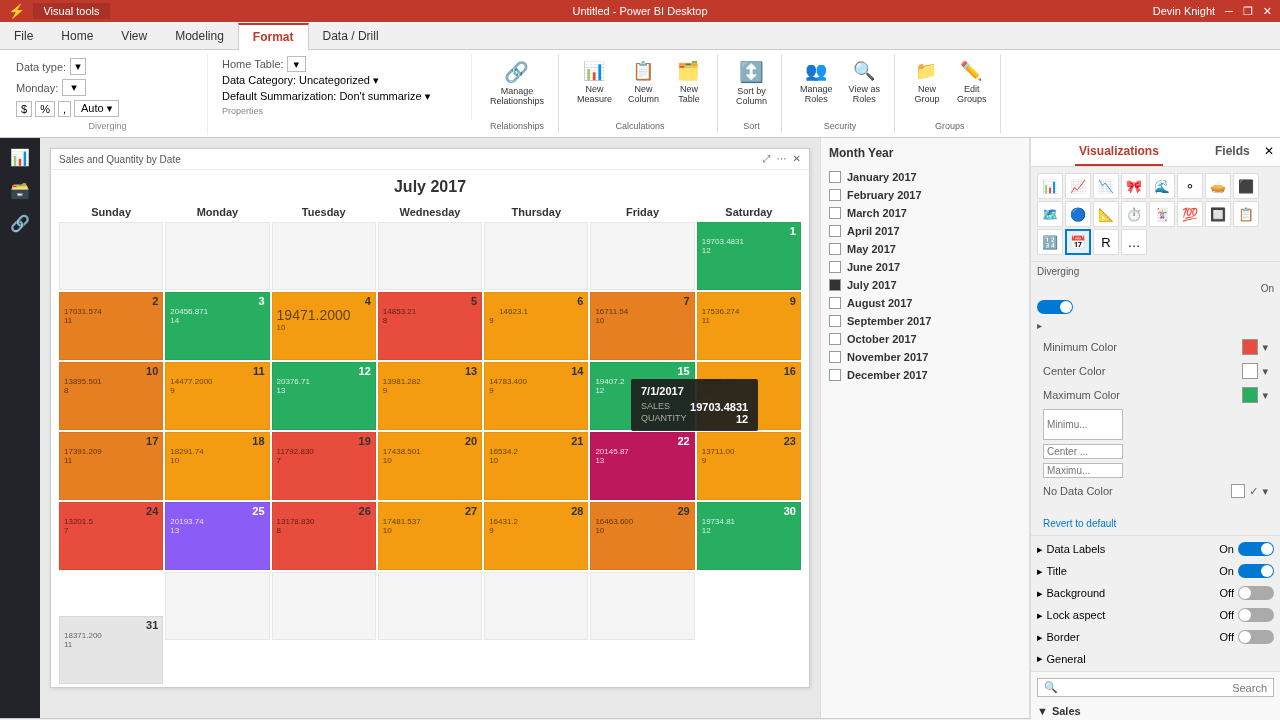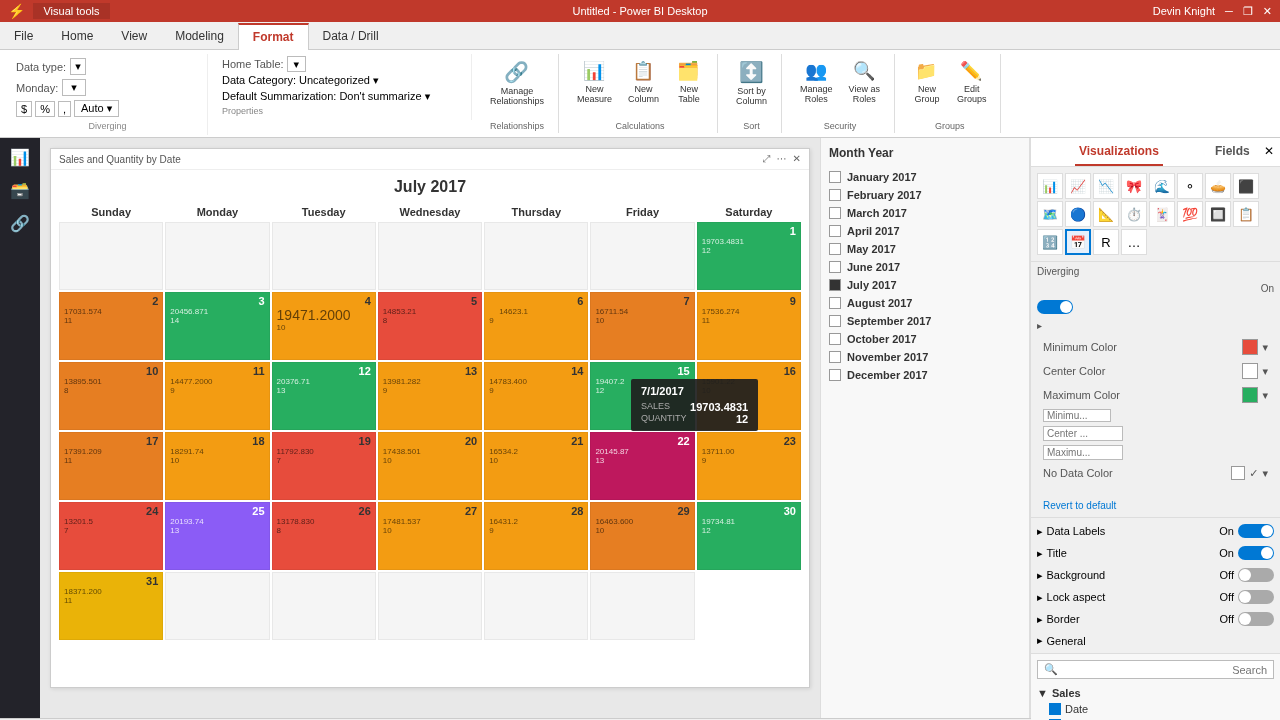--- a/index.html
+++ b/index.html
@@ -618,21 +618,21 @@
             <div class="cal-cell" style="background: rgb(230, 126, 34);">
               <div class="cal-date" style="color:#333">29</div>
         <div class="cal-sales" style="color:rgba(0,0,0,0.6);font-size:8px;">16463.600</div>
         <div class="cal-qty" style="color:rgba(0,0,0,0.6);font-size:8px;">10</div>
             </div>
             <div class="cal-cell" style="background: rgb(39, 174, 96);">
               <div class="cal-date" style="color:white">30</div>
         <div class="cal-sales" style="color:rgba(255,255,255,0.8);font-size:8px;">19734.81</div>
         <div class="cal-qty" style="color:rgba(255,255,255,0.8);font-size:8px;">12</div>
             </div>
-            <div class="cal-cell" style="background: #eab308;">
+            <div class="cal-cell" style="background: #e5e5e5; margin-top: 44px;">
               <div class="cal-date" style="color:#333">31</div>
         <div class="cal-sales" style="color:rgba(0,0,0,0.6);font-size:8px;">18371.200</div>
         <div class="cal-qty" style="color:rgba(0,0,0,0.6);font-size:8px;">11</div>
             </div>
             <div class="cal-cell" style="background: rgb(245, 245, 245);"></div>
             <div class="cal-cell" style="background: rgb(245, 245, 245);"></div>
             <div class="cal-cell" style="background: rgb(245, 245, 245);"></div>
             <div class="cal-cell" style="background: rgb(245, 245, 245);"></div>
             <div class="cal-cell" style="background: rgb(245, 245, 245);"></div>
           </div>
@@ -761,21 +761,21 @@
         </div>
       </div>
       <div class="color-control">
         <span>Maximum Color</span>
         <div class="color-swatch-row">
           <div class="color-box" style="background:#27ae60;"></div>
           <span>▾</span>
         </div>
       </div>
       <div style="padding:2px 6px;">
-        <input type="text" placeholder="Minimu..." style="width: 68px; font-size: 10px; border: 1px solid rgb(187, 187, 187); padding: 0 3px;">
+        <input type="text" placeholder="Minimu..." style="width: 80px; font-size: 10px; border: 1px solid rgb(187, 187, 187); padding: 9px 3px;">
       </div>
       <div style="padding:2px 6px;">
         <input type="text" placeholder="Center ..." style="width: 80px; font-size: 10px; border: 1px solid rgb(187, 187, 187); padding: 1px 3px;">
       </div>
       <div style="padding:2px 6px;">
         <input type="text" placeholder="Maximu..." style="width: 80px; font-size: 10px; border: 1px solid rgb(187, 187, 187); padding: 1px 3px;">
       </div>
       <div class="color-control">
         <span>No Data Color</span>
         <div class="color-swatch-row">

